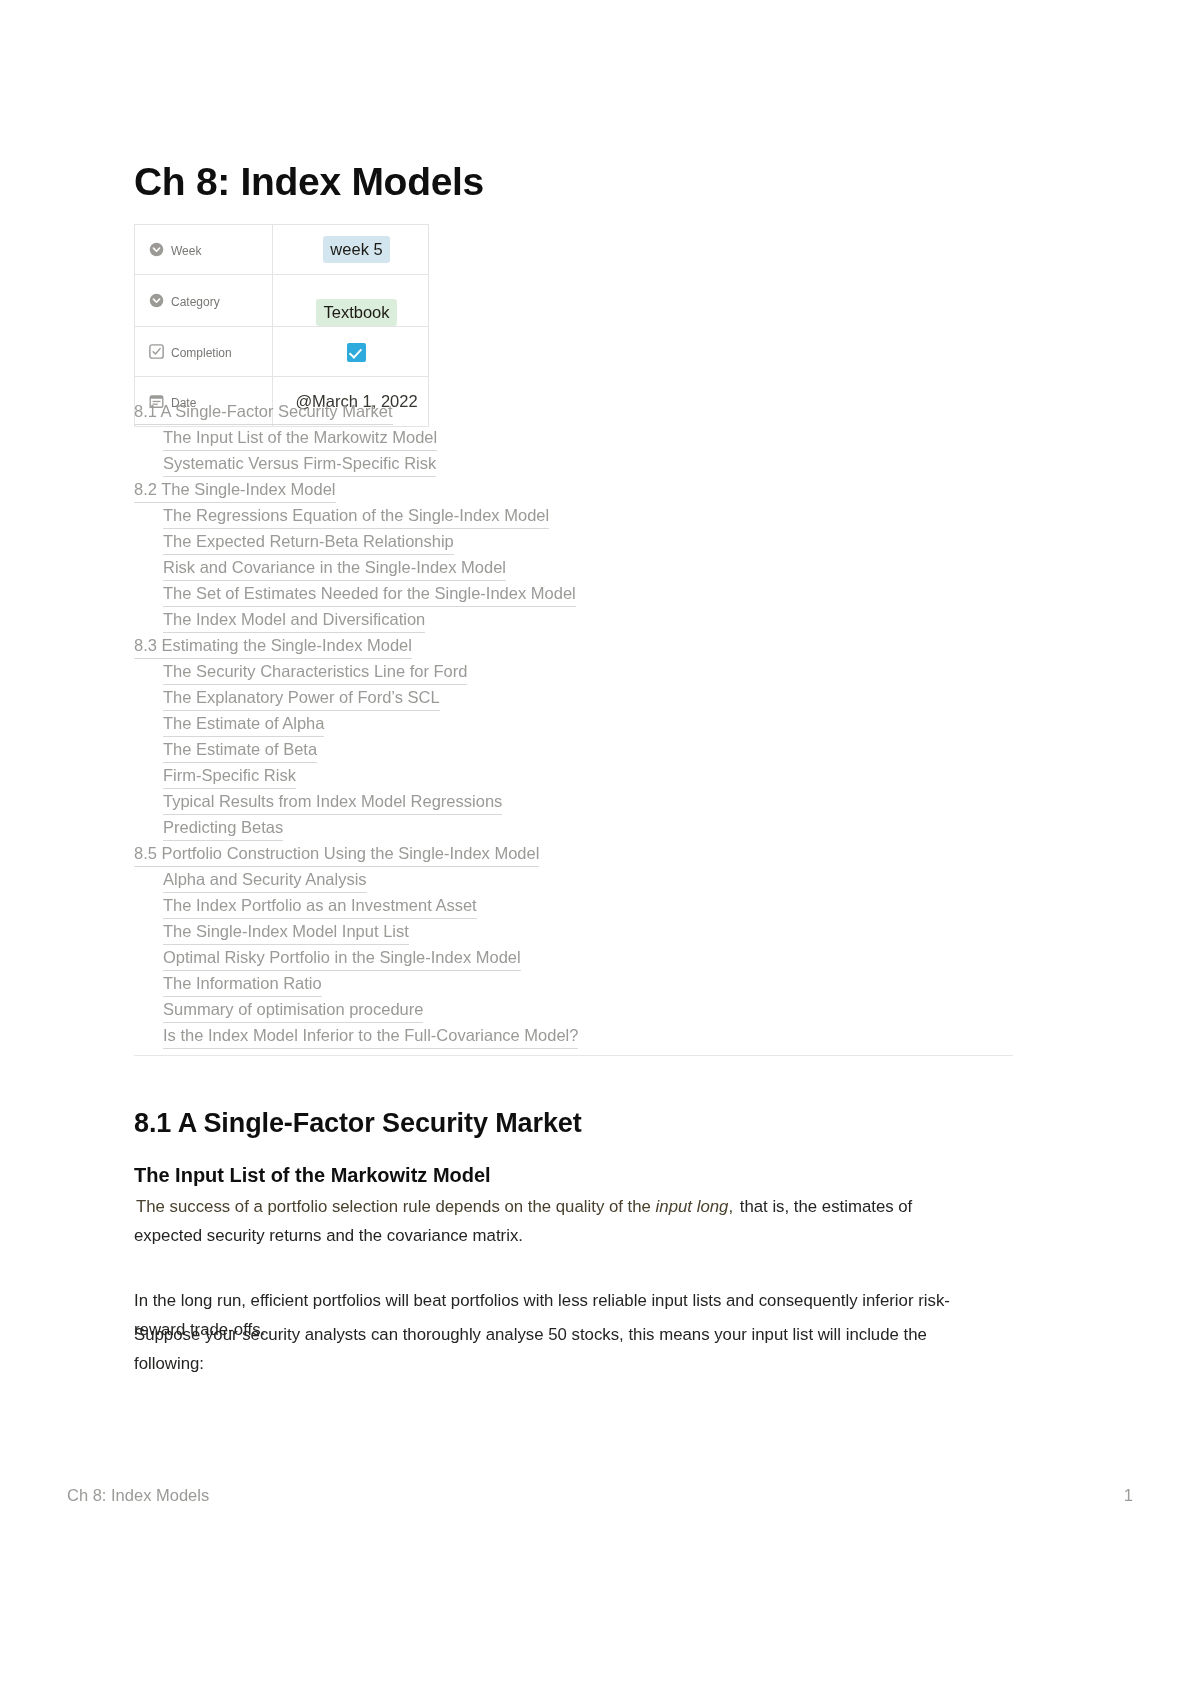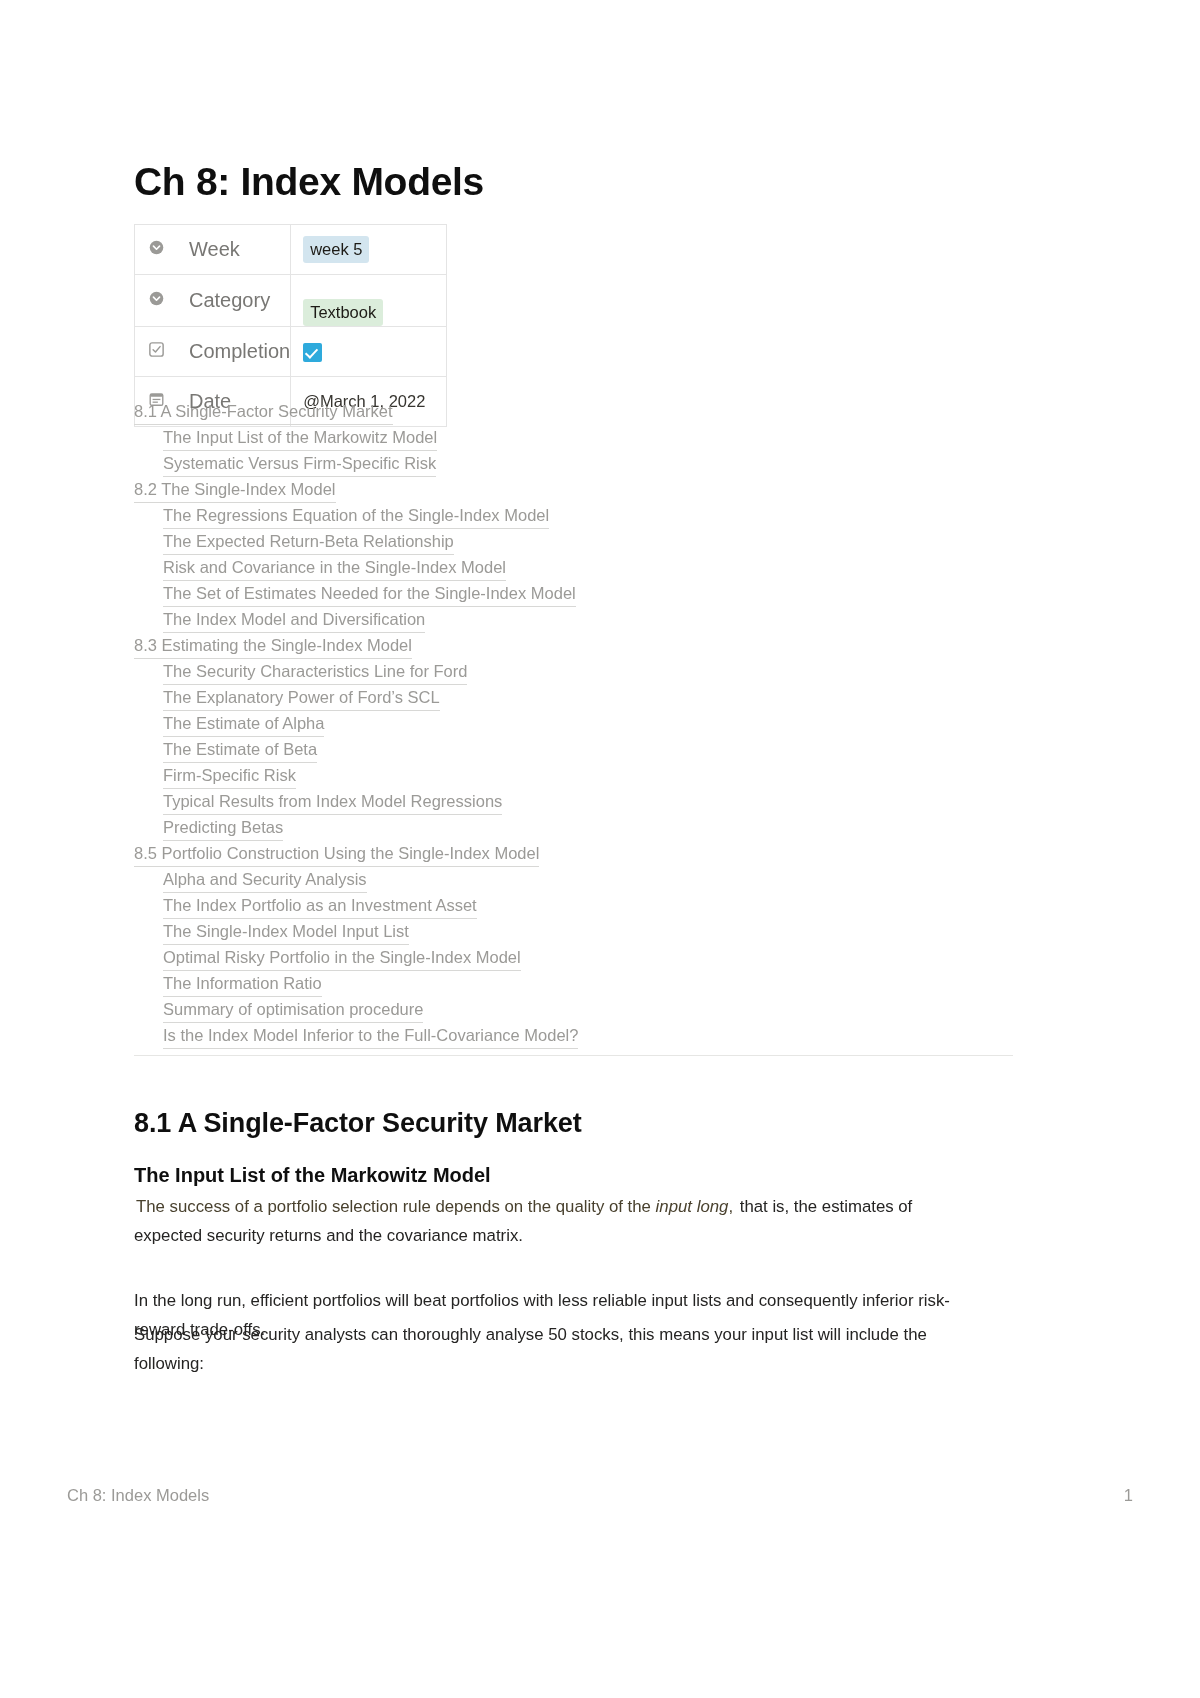--- a/index.html
+++ b/index.html
@@ -47,36 +47,37 @@
     border: 1px solid #e4e4e4;
     padding: 0;
     height: 49px;
     vertical-align: middle;
   }
   .prop-name-cell { width: 137px; }
   .prop-value-cell { width: 155px; }
 
   .prop-name {
     display: flex;
-    align-items: flex-start;
-    gap: 24px;
+    align-items: flex-end;
+    gap: 6px;
     padding-left: 13px;
-    font-size: 20px;
+    font-size: 12px;
     color: #787774;
   }
   .prop-icon {
     width: 17px;
     height: 17px;
     flex: 0 0 17px;
     display: block;
   }
   .prop-value {
     padding-left: 12px;
     font-size: 16.5px;
     color: #373530;
+    text-align: center;
   }
   .pill {
     display: inline-block;
     padding: 2px 7px 3px 7px;
     border-radius: 3px;
     font-size: 16.5px;
     line-height: 22px;
     color: #1d1b16;
   }
   .pill-week { background: #d3e5ef; }

